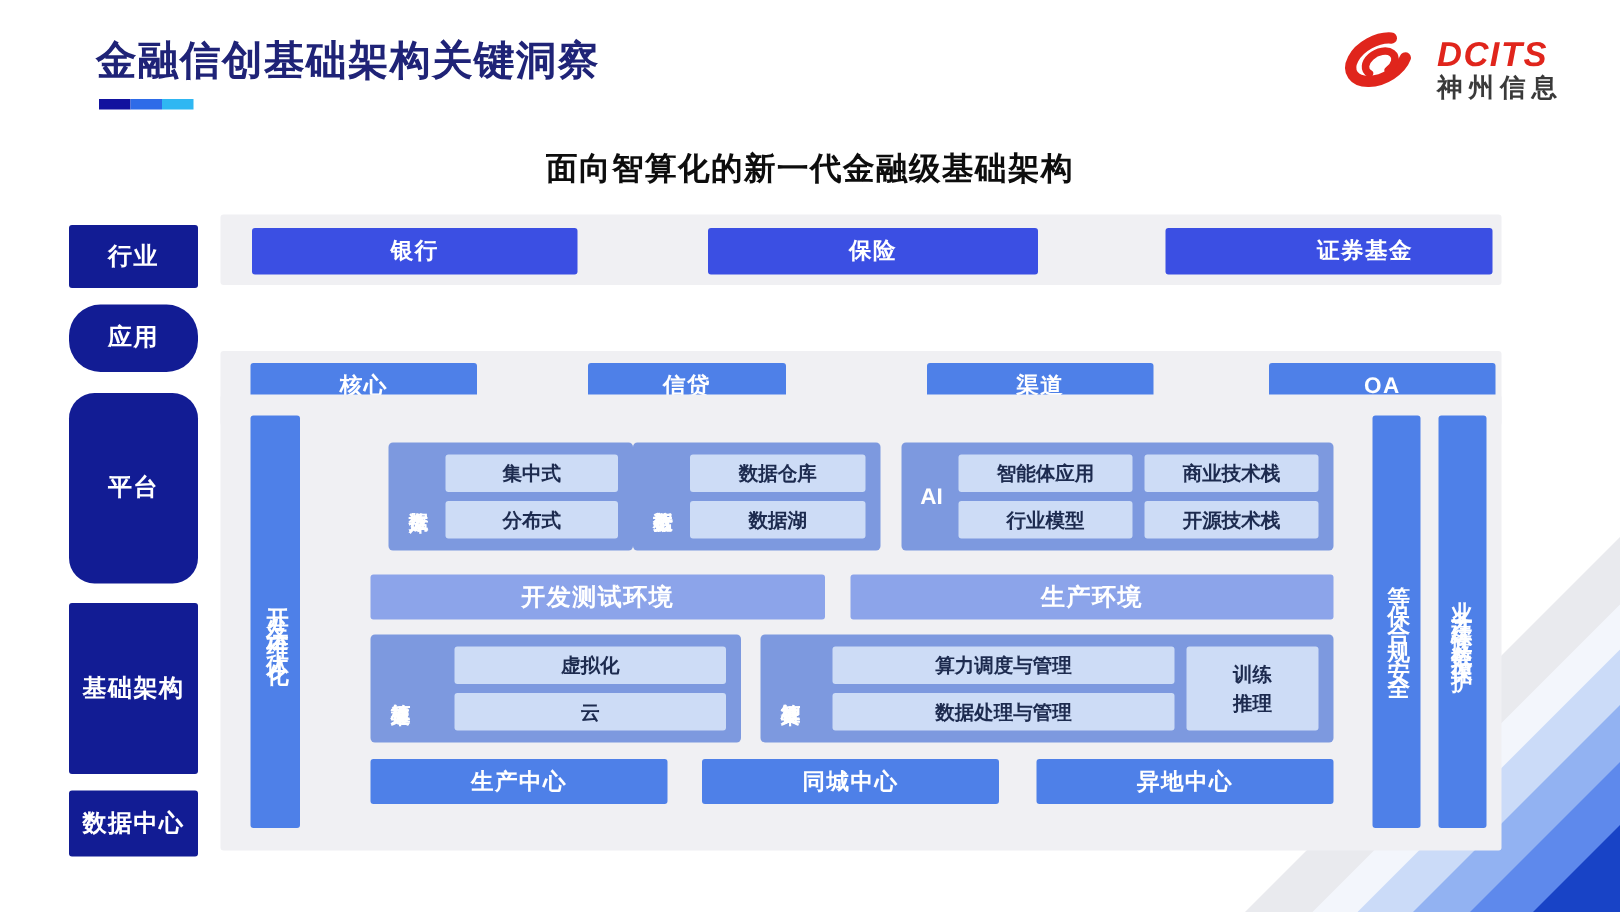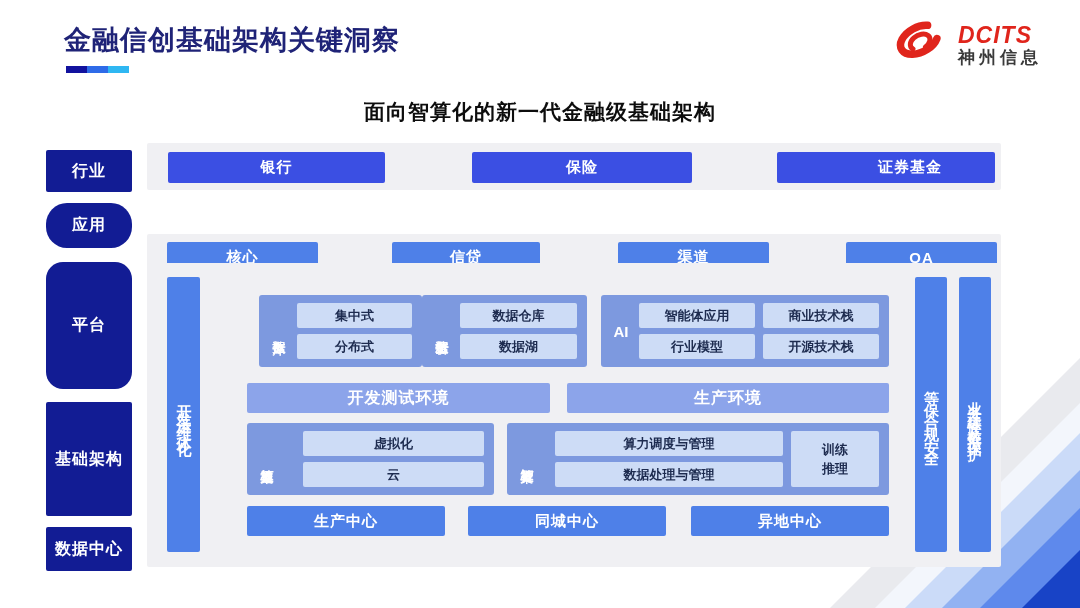--- a/index.html
+++ b/index.html
@@ -126,21 +126,21 @@
   <div class="layer layer-datacenter">数据中心</div>
 
   <div class="strip strip-industry">
     <div class="btn btn-industry" style="left:21px;width:217px;">银行</div>
     <div class="btn btn-industry" style="left:325px;width:220px;">保险</div>
     <div class="btn btn-industry" style="left:630px;width:218px;padding-left:48px;">证券基金</div>
   </div>
 
   <div class="strip strip-application">
     <div class="btn btn-app" style="left:20px;width:151px;">核心</div>
-    <div class="btn btn-app" style="left:245px;width:148px;">信贷</div>
+    <div class="btn btn-app" style="left:245px;width:132px;">信贷</div>
     <div class="btn btn-app" style="left:471px;width:151px;">渠道</div>
     <div class="btn btn-app" style="left:699px;width:151px;">OA</div>
   </div>
 
   <div class="panel">
 
     <div class="vbar" style="left:20px;width:33px;">
       <span class="vtext" style="letter-spacing:6px;">开发运维一体化</span>
     </div>
 

